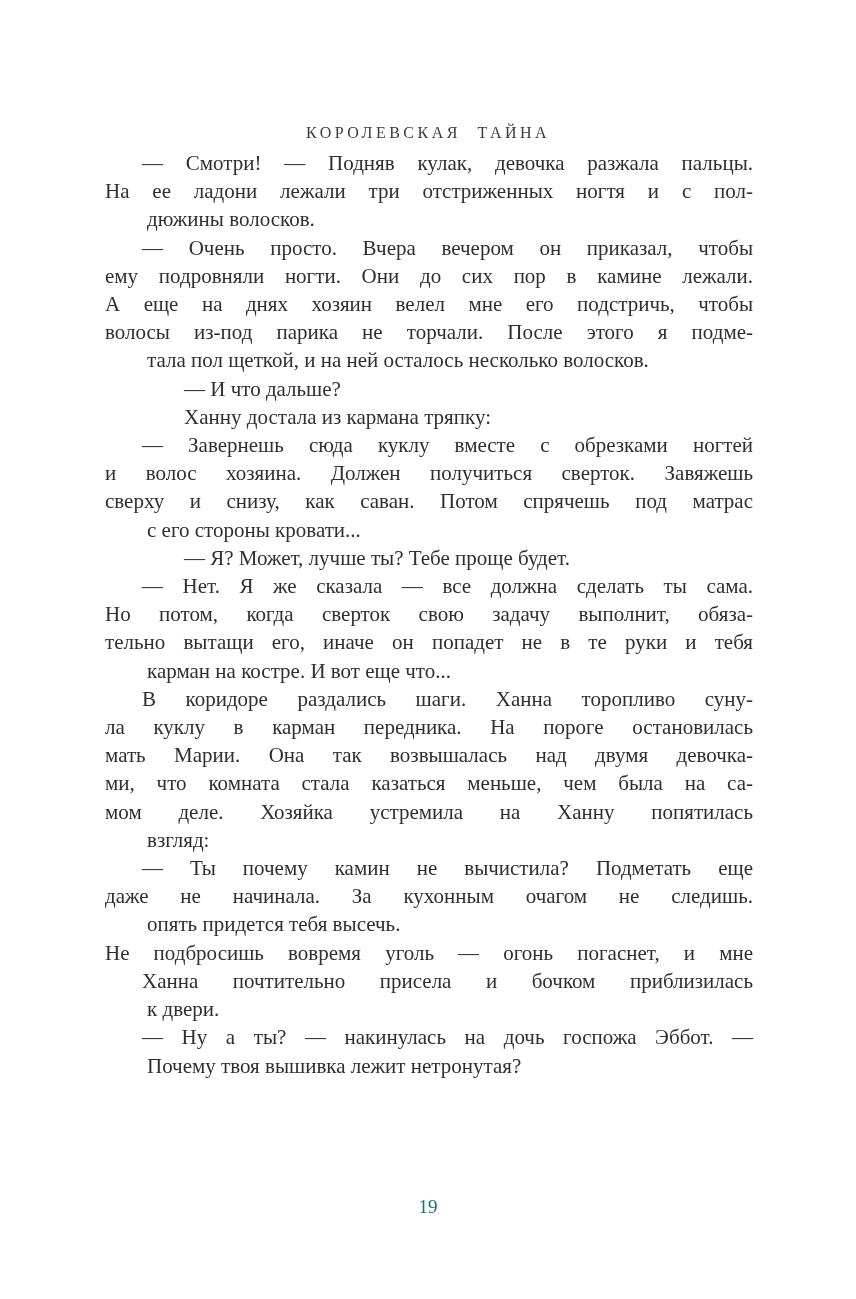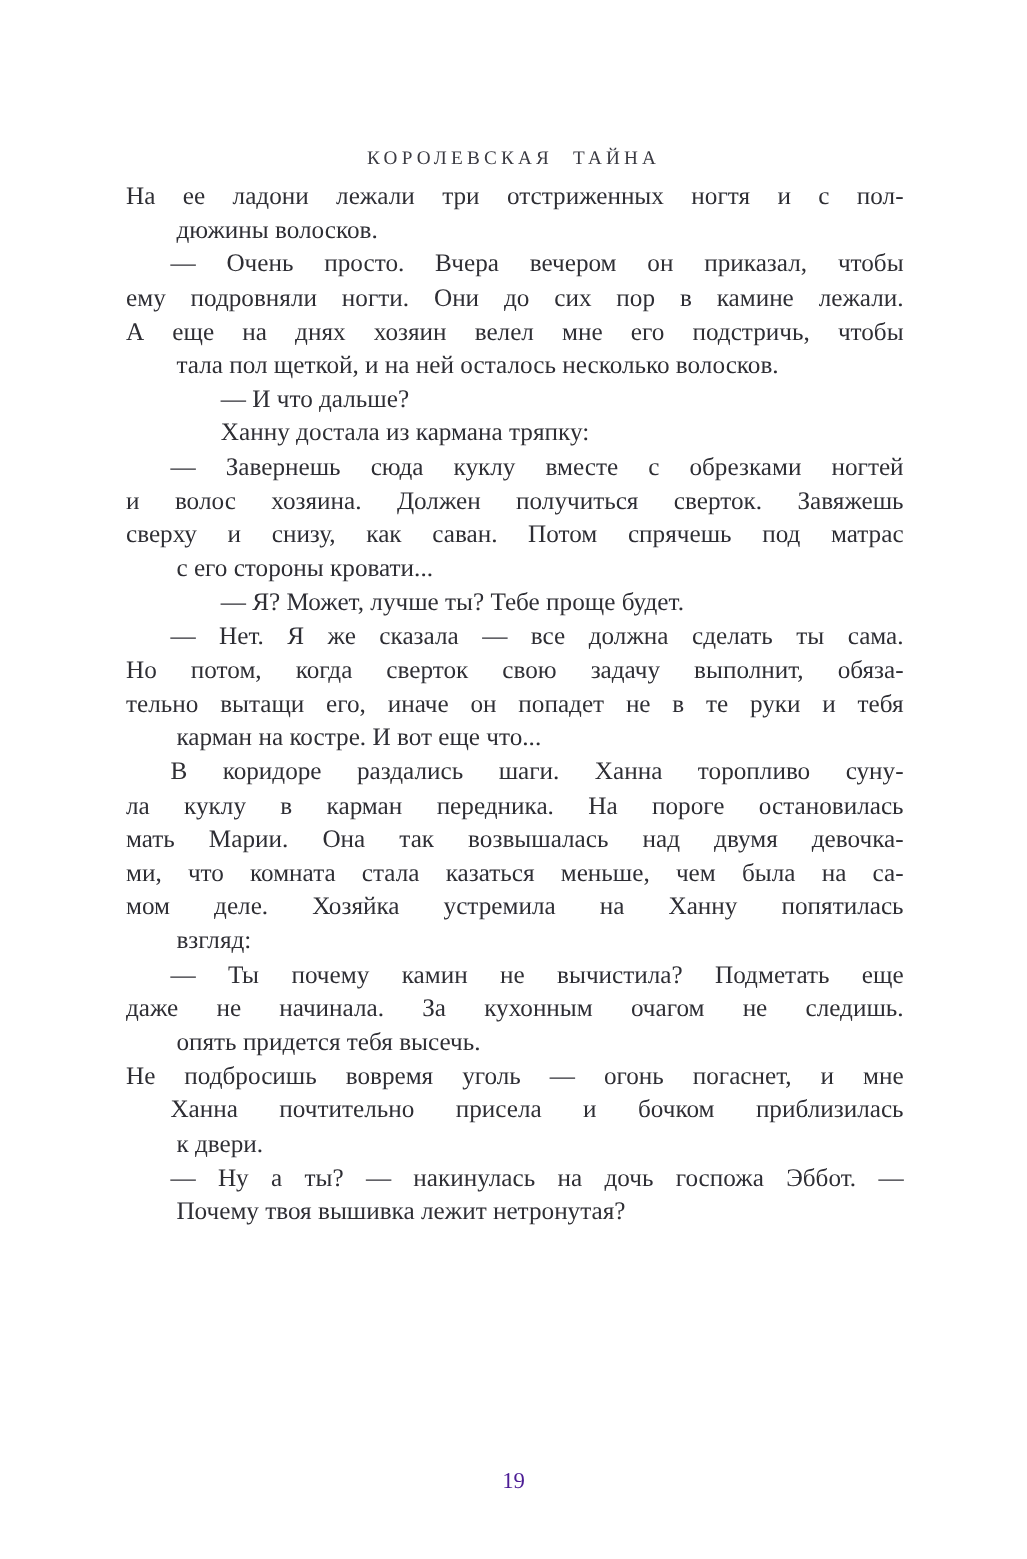--- a/index.html
+++ b/index.html
@@ -37,42 +37,44 @@
   .para { margin: 0; }
   .line {
     text-align: justify;
     text-align-last: justify;
     min-height: 28.2px;
   }
   .line.last { text-align-last: left; margin-left: 42px; }
   .line.first { text-indent: 37px; }
   .page-number {
     position: absolute;
-    top: 1224px;
+    top: 1196px;
     left: 0;
     width: 100%;
     text-align: center;
     font-size: 19px;
-    color: #4c1d95;
+    color: #0f766e;
   }
 </style>
 </head>
 <body>
 
 <div class="running-title">КОРОЛЕВСКАЯ ТАЙНА</div>
 
 <div class="text-block">
     <div class="para">
+      <div class="line first">— Смотри! — Подняв кулак, девочка разжала пальцы.</div>
       <div class="line">На ее ладони лежали три отстриженных ногтя и с пол-</div>
       <div class="line last">дюжины волосков.</div>
     </div>
     <div class="para">
       <div class="line first">— Очень просто. Вчера вечером он приказал, чтобы</div>
       <div class="line">ему подровняли ногти. Они до сих пор в камине лежали.</div>
       <div class="line">А еще на днях хозяин велел мне его подстричь, чтобы</div>
+      <div class="line">волосы из-под парика не торчали. После этого я подме-</div>
       <div class="line last">тала пол щеткой, и на ней осталось несколько волосков.</div>
     </div>
     <div class="para">
       <div class="line first last">— И что дальше?</div>
     </div>
     <div class="para">
       <div class="line first last">Ханну достала из кармана тряпку:</div>
     </div>
     <div class="para">
       <div class="line first">— Завернешь сюда куклу вместе с обрезками ногтей</div>

